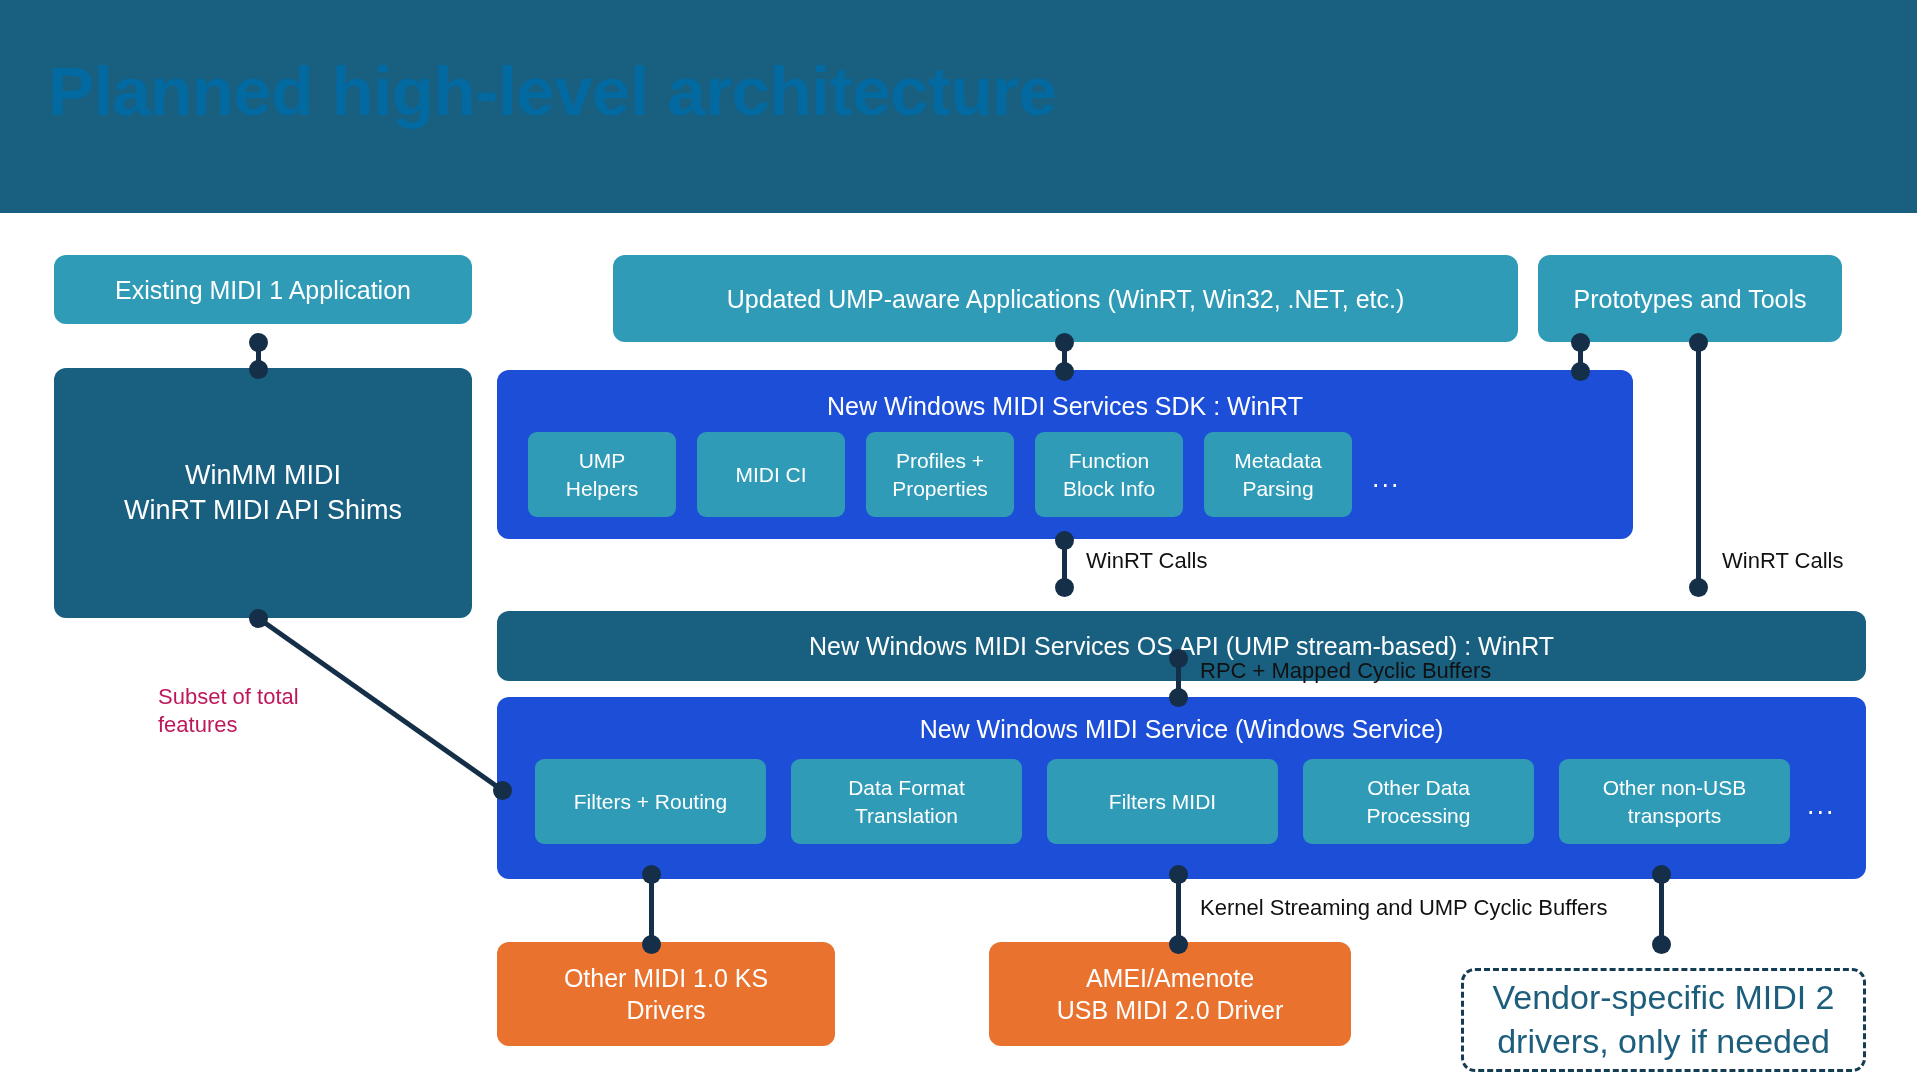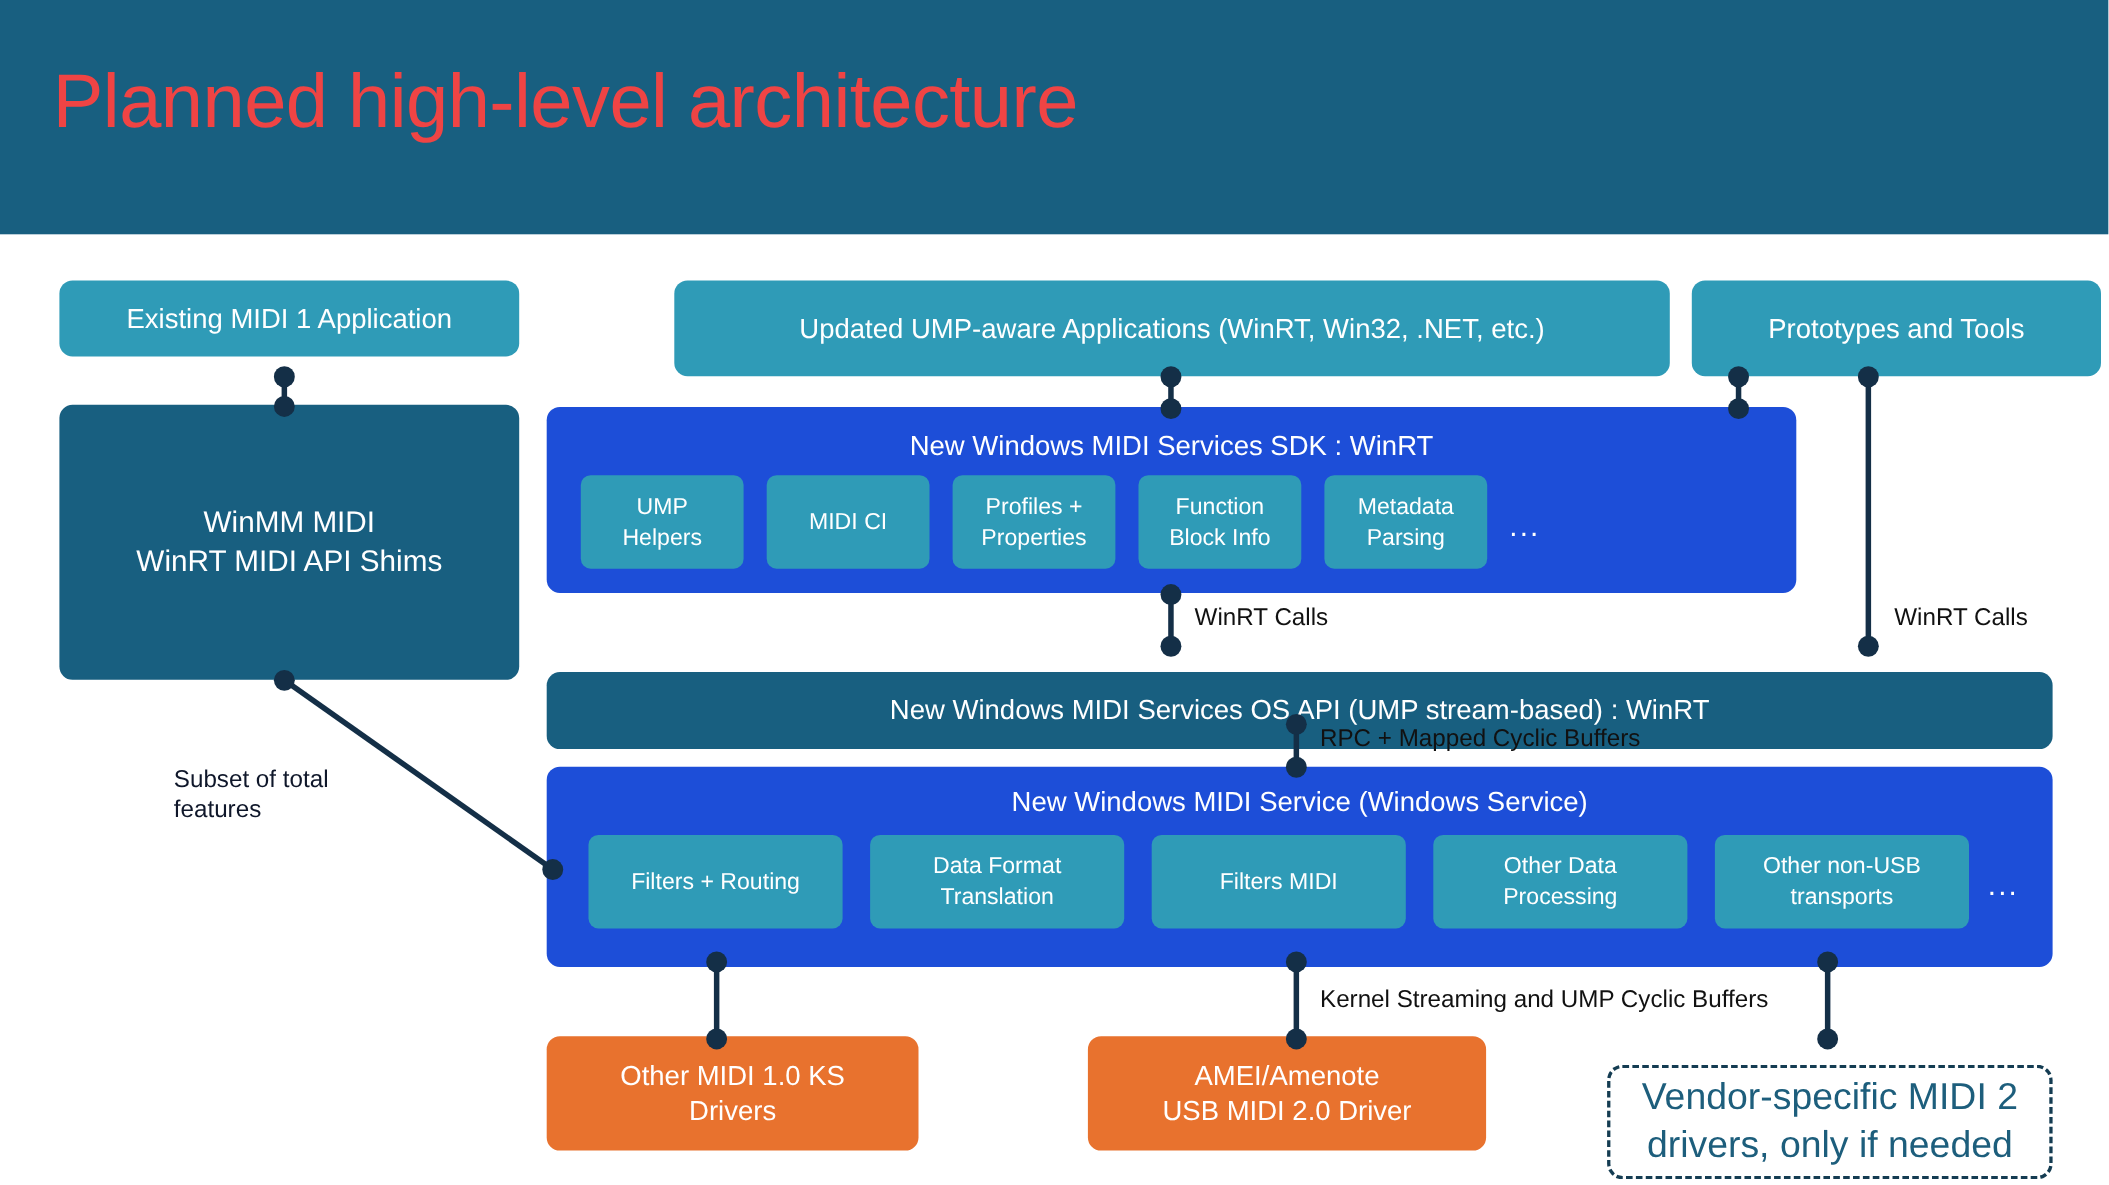--- a/index.html
+++ b/index.html
@@ -21,23 +21,23 @@
     position: absolute;
     left: 0; top: 0;
     width: 1917px; height: 213px;
     background: #185f80;
   }
   #page-title {
     position: absolute;
     left: 48px;
     top: 52px;
     font-size: 69px;
-    font-weight: 400;
+    font-weight: 700;
     letter-spacing: -0.5px;
-    color: #ef4444;
+    color: #0369a1;
     white-space: nowrap;
   }
 
   
   .node {
     position: absolute;
     box-sizing: border-box;
     border-radius: 12px;
     display: flex;
     align-items: center;
@@ -109,23 +109,22 @@
   }
   .edge-label {
     position: absolute;
     font-size: 22px;
     color: #111111;
     white-space: nowrap;
   }
   .edge-label-2 {
     position: absolute;
     font-size: 22px;
-    color: #0f172a;
+    color: #be185d;
     line-height: 1.28;
-    margin-top: 11px;
   }
   svg.diag {
     position: absolute;
     left: 0; top: 0;
     width: 1917px; height: 1077px;
     pointer-events: none;
   }
 </style>
 </head>
 <body>
@@ -140,21 +139,21 @@
   </svg>
 
   <div class="node node-light" style="left:54px; top:255px; width:418px; height:69px; font-size:25px;">
     <span>Existing MIDI 1 Application</span>
   </div>
 
   <div class="node node-light" style="left:613px; top:255px; width:905px; height:87px; font-size:25px;">
     <span>Updated UMP-aware Applications (WinRT, Win32, .NET, etc.)</span>
   </div>
 
-  <div class="node node-light" style="left:1538px; top:255px; width:372px; height:87px; font-size:25px;text-align:right;">
+  <div class="node node-light" style="left:1538px; top:255px; width:304px; height:87px; font-size:25px;text-align:right;">
     <span>Prototypes and Tools</span>
   </div>
 
   <div class="node node-dark" style="left:54px; top:368px; width:418px; height:250px; font-size:27px; flex-direction:column;">
     <span>WinMM MIDI</span>
     <span>WinRT MIDI API Shims</span>
   </div>
 
   <div class="container-node" style="left:497px; top:370px; width:1136px; height:169px;">
     <div class="container-title" style="top:22px;">New Windows MIDI Services SDK : WinRT</div>

